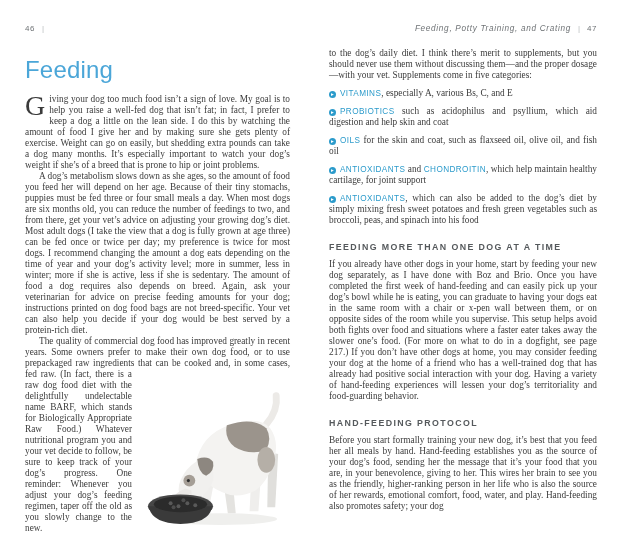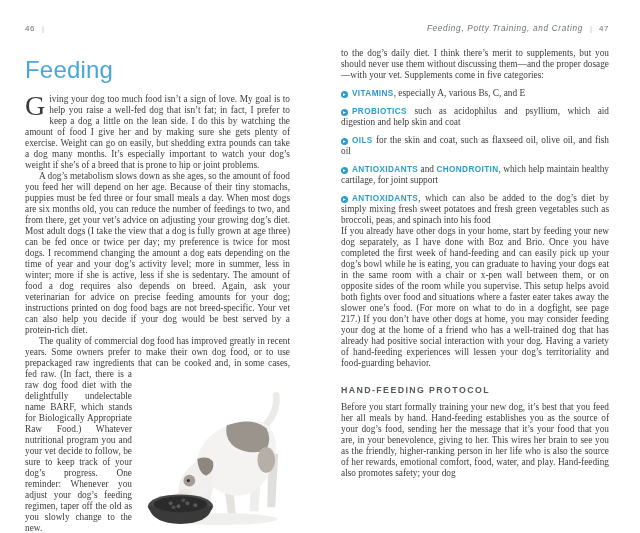--- a/index.html
+++ b/index.html
@@ -4,21 +4,21 @@
 <style>
   * { margin: 0; padding: 0; box-sizing: border-box; }
   html, body { background: #ffffff; }
   body { width: 640px; height: 533px; overflow: hidden;
          font-family: "Liberation Serif", "DejaVu Serif", serif; color: #3b3b3b; }
 
   .spread { position: relative; width: 640px; height: 435px; background: #ffffff; }
 
   .page { position: absolute; top: 0; height: 533px; width: 320px; }
   .page-left  { left: 0;   padding: 24px 30px 0 25px; }
-  .page-right { left: 316px; padding: 24px 27px 0 25px; }
+  .page-right { left: 304px; padding: 24px 27px 0 25px; }
 
   
   .running-header { font-family: "Liberation Sans", "DejaVu Sans", sans-serif;
                     color: #75797c; font-size: 7.6px; height: 12px;
                     display: flex; align-items: baseline; }
   .running-header.right { justify-content: flex-end; }
   .pagenum { font-size: 8px; letter-spacing: 0.5px; color: #6e7275; }
   .hdr-sep { margin: 0 7px; color: #b9bcbe; font-size: 8px; }
   .running-title-left { letter-spacing: 1.6px; font-weight: bold; font-size: 7.2px; color: #6e7275; }
   .running-title-right { font-style: italic; letter-spacing: 0.7px; font-size: 8.2px; color: #6e7275; }
@@ -43,21 +43,21 @@
                    text-align: center; letter-spacing: 0.1px; }
 
   
   .intro { margin-top: 12px !important; }
 
   .bullet { margin-top: 7px !important; text-align: justify; }
   .bullet-icon { display: inline-block; width: 7px; height: 7px; border-radius: 50%;
                  background: #2c9bcb; color: #ffffff; font-size: 5.5px; line-height: 7px;
                  text-align: center; font-family: "DejaVu Sans", sans-serif;
                  vertical-align: 0.5px; margin-right: 4px; }
-  .kw { font-family: "Liberation Sans", "DejaVu Sans", sans-serif; font-weight: bold;
+  .kw { font-family: "Liberation Sans", "DejaVu Sans", sans-serif; font-weight: normal;
         color: #2c9bcb; font-size: 8.2px; letter-spacing: 0.4px; }
 
   .section-heading { font-family: "Liberation Sans", "DejaVu Sans", sans-serif;
                      font-weight: bold; color: #55595c; font-size: 8.8px;
                      letter-spacing: 1.4px; margin: 16px 0 6px 0; text-align: left; }
   .ital { }
 </style>
 </head>
 <body>
 
@@ -137,20 +137,21 @@
 
         <p class="bullet"><span class="bullet-icon">▸</span><span class="kw">PROBIOTICS</span><span> such as acidophilus and psyllium, which aid digestion and help skin and coat</span></p>
 
         <p class="bullet"><span class="bullet-icon">▸</span><span class="kw">OILS</span><span> for the skin and coat, such as flaxseed oil, olive oil, and fish oil</span></p>
 
         <p class="bullet"><span class="bullet-icon">▸</span><span class="kw">ANTIOXIDANTS</span><span> and </span><span class="kw">CHONDROITIN</span><span>, which help maintain healthy cartilage, for joint support</span></p>
 
         <p class="bullet"><span class="bullet-icon">▸</span><span class="kw">ANTIOXIDANTS</span><span>, which can also be added to the dog’s diet by simply mixing fresh sweet potatoes and fresh green vegetables such as broccoli, peas, and spinach into his food</span></p>
       </div>
 
+      <h3 class="section-heading">FEEDING MORE THAN ONE DOG AT A TIME</h3>
       <p>If you already have other dogs in your home, start by feeding your new dog separately, as I have done with Boz and Brio. Once you have completed the first week of hand-feeding and can easily pick up your dog’s bowl while he is eating, you can graduate to having your dogs eat in the same room with a chair or x-pen wall between them, or on opposite sides of the room while you supervise. This setup helps avoid both fights over food and situations where a faster eater takes away the slower one’s food. (For more on what to do in a dogfight, see page 217.) If you don’t have other dogs at home, you may consider feeding your dog at the home of a friend who has a well-trained dog that has already had positive social interaction with your dog. Having a variety of hand-feeding experiences will lessen your dog’s territoriality and food-guarding behavior.</p>
 
       <h3 class="section-heading">HAND-FEEDING PROTOCOL</h3>
       <p><span>Before you start formally training your new dog, it’s best that you feed her all meals by hand. Hand-feeding establishes you as the source of your dog’s food, sending her the message that it’s </span><span class="ital">your</span><span> food that you are, in your benevolence, giving to her. This wires her brain to see you as the friendly, higher-ranking person in her life who is also the source of her rewards, emotional comfort, food, water, and play. Hand-feeding also promotes safety; your dog</span></p>
     </div>
   </div>
 
 </div>
 
 </body></html>

